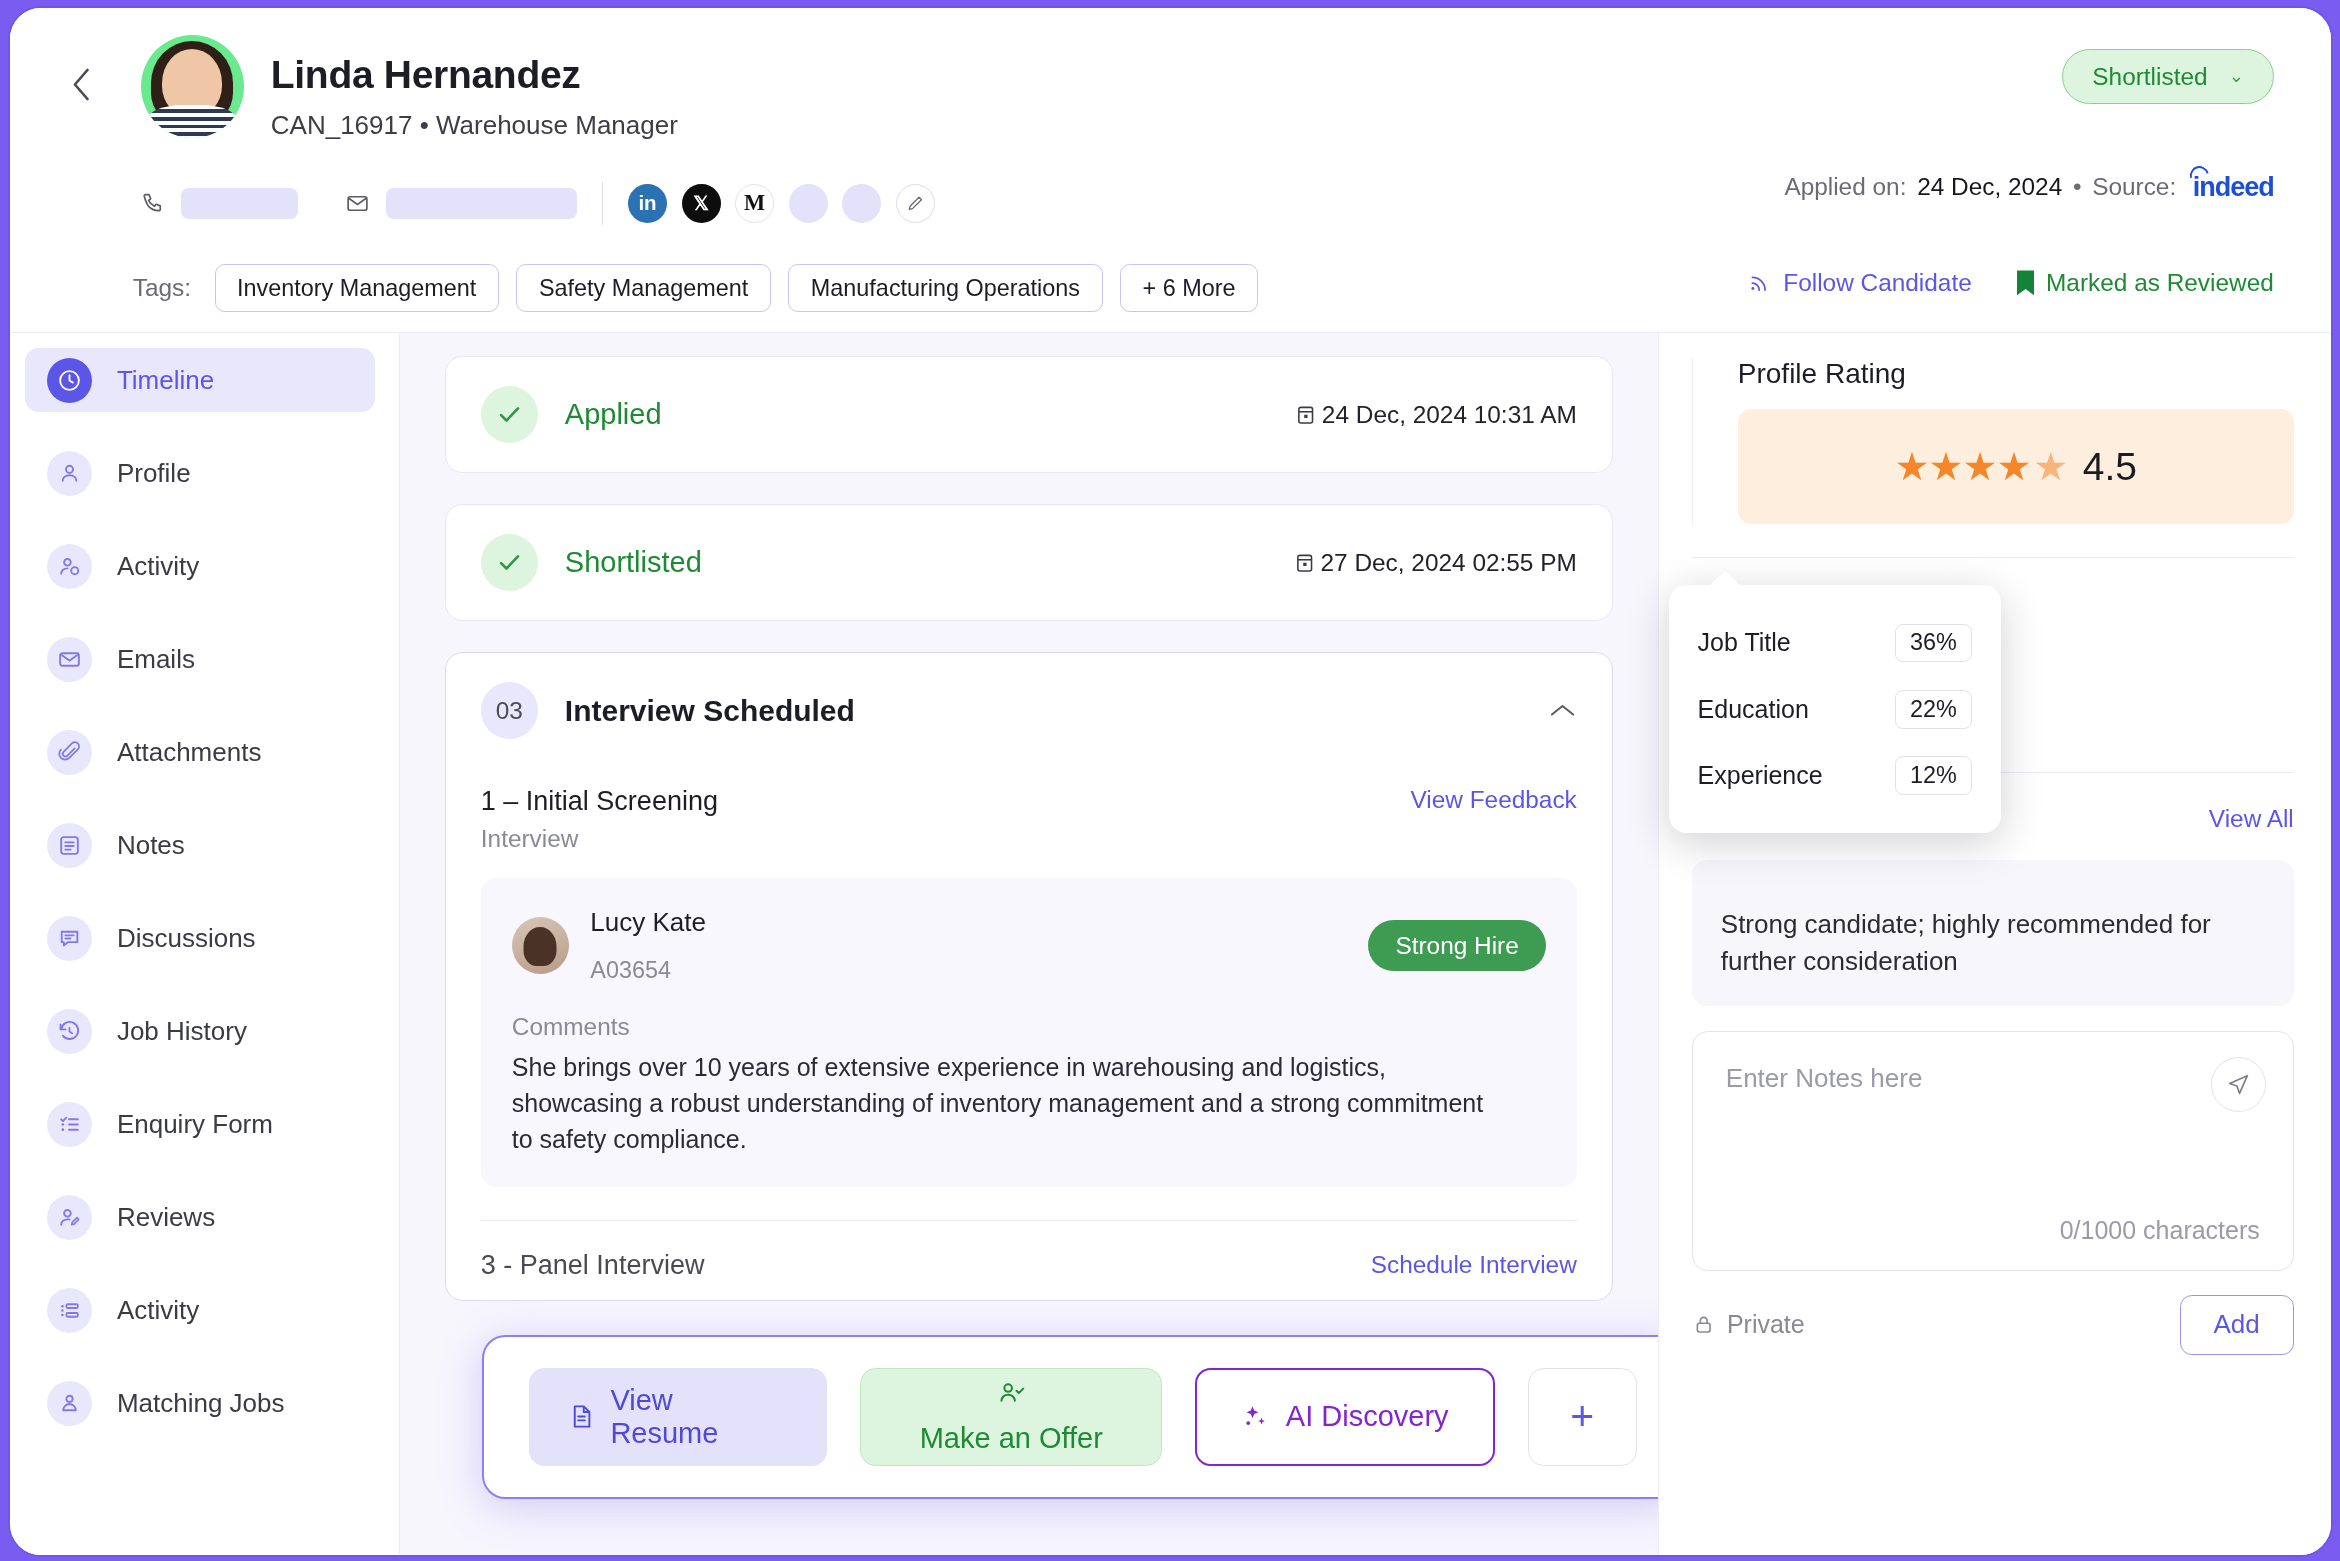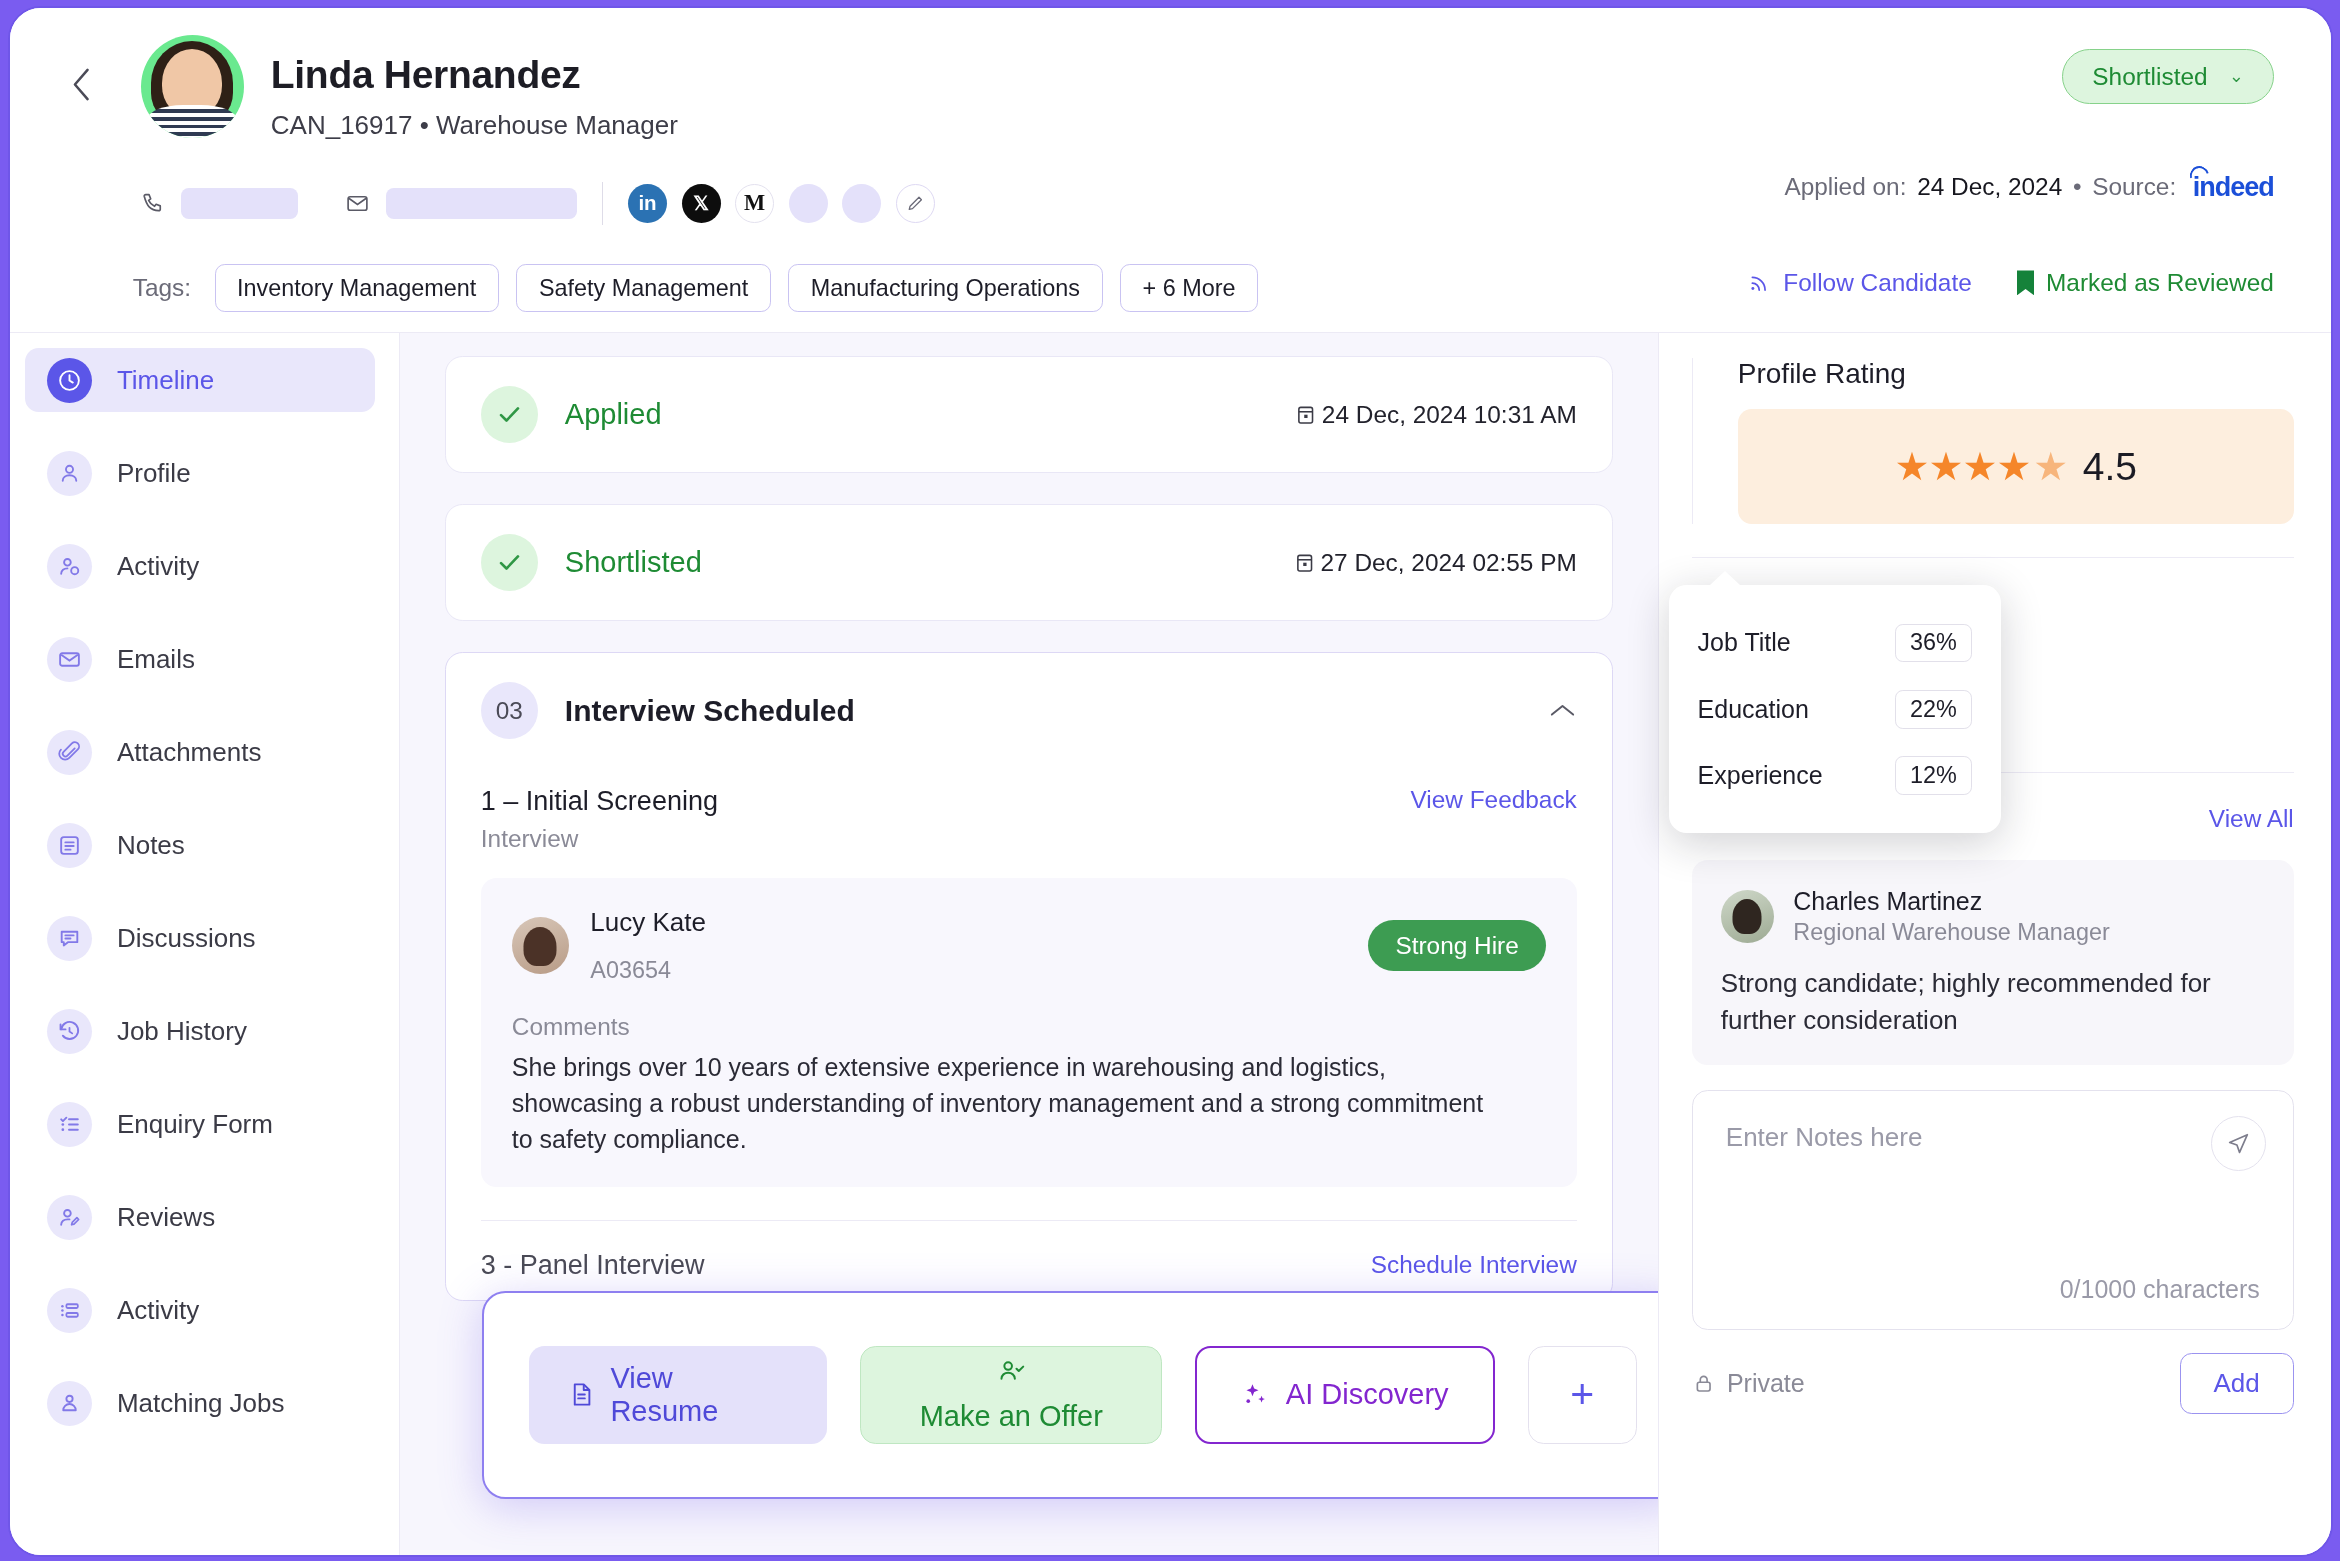--- a/index.html
+++ b/index.html
@@ -219,21 +219,21 @@
   }
   .fb-lab { font-size: 24.4px; color: #8a8a97; margin-top: 29px; }
   .fb-text { font-size: 25px; color: #2b2b36; line-height: 1.45; margin-top: 7.8px; max-width: 995px;}
   .divider { height: 1px; background: #eceaf5; margin-top: 33px; }
   .round2 { margin-top: 29px; display: flex; align-items: center; justify-content: space-between; }
   .round2 .round-name { color: #4a4a55; }
 
   
   .fab {
     position: absolute; left: 82px; bottom: 57px;
-    width: 1202px; height: 208px;
+    width: 1202px; height: 164px;
     background: #fff;
     border: 2px solid #8e7ff0;
     border-radius: 23.4px;
     box-shadow: 0 7.8px 43px rgba(110,86,232,0.28);
     display: flex; align-items: center; gap: 33px;
     padding: 0 45px;
     z-index: 40;
   }
   .fbtn {
     height: 98px; border-radius: 15.6px;
@@ -763,27 +763,20 @@
       </div>
 
       <div class="notes-sep"></div>
 
       <div class="notes-head">
         <div class="notes-title">Notes</div>
         <div class="link">View All</div>
       </div>
 
       <div class="note-card">
-        <div class="note-who">
-          <div class="note-av"></div>
-          <div>
-            <div class="note-name">Charles Martinez</div>
-            <div class="note-role">Regional Warehouse Manager</div>
-          </div>
-        </div>
         <div class="note-body">Strong candidate; highly recommended for further consideration</div>
       </div>
 
       <div class="note-input">
         <div class="note-ph">Enter Notes here</div>
         <div class="send-btn">
           <svg width="25" height="25" viewBox="0 0 24 24">
               <path d="M20.5 3.5L3.5 11l7 2.5 2.5 7z" fill="none" stroke="#7d7d8c" stroke-width="1.6" stroke-linejoin="round"></path>
             </svg>
         </div>

